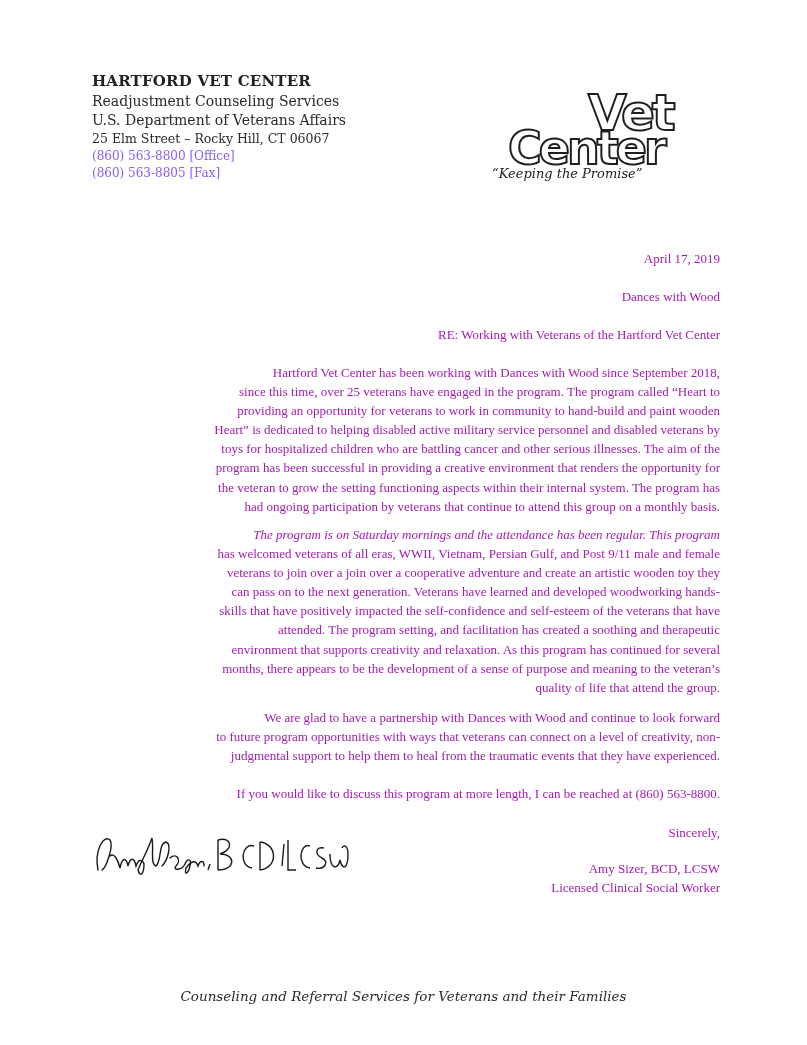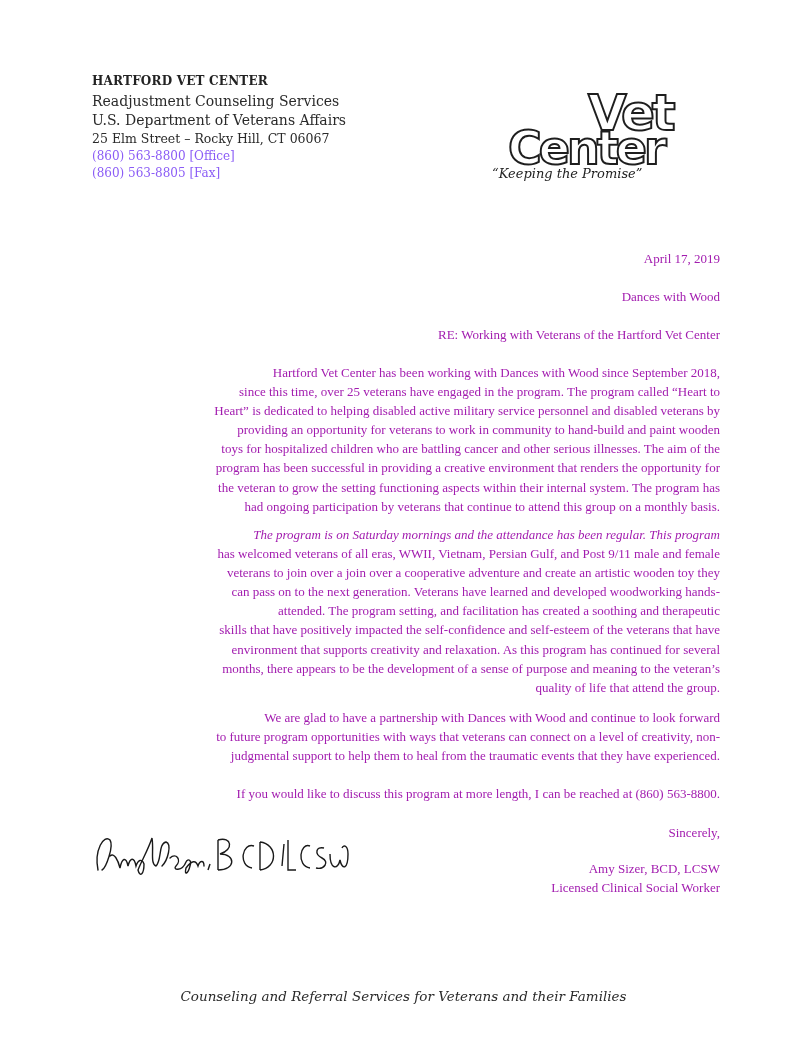--- a/index.html
+++ b/index.html
@@ -1,19 +1,19 @@
 <!DOCTYPE html>
 <html><head>
 <meta charset="utf-8">
 <style>
   html, body { margin: 0; padding: 0; background: #ffffff; }
   body { width: 807px; height: 1045px; position: relative; overflow: hidden;
          font-family: "Liberation Serif", serif; color: #1e1e1e; }
   .letterhead { position: absolute; left: 92px; top: 70px; }
-  .org-name { font-family: "DejaVu Serif", serif; font-weight: bold; font-size: 12px; letter-spacing: 0.2px; color: #222; line-height: 22px; }
+  .org-name { font-family: "DejaVu Serif", serif; font-weight: bold; font-size: 15px; letter-spacing: 0.2px; color: #222; line-height: 22px; }
   .lh-line { font-family: "DejaVu Serif", serif; font-size: 14px; line-height: 19px; color: #2a2a2a; }
   .lh-small { font-family: "DejaVu Serif", serif; font-size: 12px; line-height: 17px; color: #8b5cf6; }
   .lh-addr { font-family: "DejaVu Serif", serif; font-size: 12.5px; line-height: 18px; color: #2a2a2a; }
 
   .logo { position: absolute; left: 490px; top: 86px; width: 220px; height: 100px; }
   .logo svg { position: absolute; left: 0; top: 0; }
   .logo-tagline { position: absolute; left: 2px; top: 80px; width: 210px; text-align: left;
                   font-family: "DejaVu Serif", serif; font-style: italic; font-size: 13px; color: #222; white-space: nowrap; }
   .p { position: absolute; left: 92px; width: 628px; font-size: 13px; line-height: 19.1px; color: #a21caf; text-align: right; }
   .line { display: block; white-space: nowrap; margin-left: 48px; }
@@ -41,35 +41,35 @@
   <div class="logo-tagline">“Keeping the Promise”</div>
 </div>
 
 <div class="p" style="top:249px;">April 17, 2019</div>
 <div class="p" style="top:287px;">Dances with Wood</div>
 <div class="p" style="top:325px;">RE: Working with Veterans of the Hartford Vet Center</div>
 
 <div class="p" style="top:363px;">
   <span class="line" style="padding-left:48px;">Hartford Vet Center has been working with Dances with Wood since September 2018,</span>
   <span class="line">since this time, over 25 veterans have engaged in the program. The program called “Heart to</span>
+  <span class="line">providing an opportunity for veterans to work in community to hand-build and paint wooden</span>
   <span class="line">Heart” is dedicated to helping disabled active military service personnel and disabled veterans by</span>
-  <span class="line">providing an opportunity for veterans to work in community to hand-build and paint wooden</span>
   <span class="line">toys for hospitalized children who are battling cancer and other serious illnesses. The aim of the</span>
   <span class="line">program has been successful in providing a creative environment that renders the opportunity for</span>
   <span class="line">the veteran to grow the setting functioning aspects within their internal system. The program has</span>
   <span class="line">had ongoing participation by veterans that continue to attend this group on a monthly basis.</span>
 </div>
 
 <div class="p" style="top:525px;">
   <span class="line" style="padding-left:48px;font-style:italic;">The program is on Saturday mornings and the attendance has been regular. This program</span>
   <span class="line">has welcomed veterans of all eras, WWII, Vietnam, Persian Gulf, and Post 9/11 male and female</span>
   <span class="line">veterans to join over a join over a cooperative adventure and create an artistic wooden toy they</span>
   <span class="line">can pass on to the next generation. Veterans have learned and developed woodworking hands-</span>
+  <span class="line">skills that have positively impacted the self-confidence and self-esteem of the veterans that have</span>
   <span class="line">attended. The program setting, and facilitation has created a soothing and therapeutic</span>
-  <span class="line">skills that have positively impacted the self-confidence and self-esteem of the veterans that have</span>
   <span class="line">environment that supports creativity and relaxation. As this program has continued for several</span>
   <span class="line">months, there appears to be the development of a sense of purpose and meaning to the veteran’s</span>
   <span class="line">quality of life that attend the group.</span>
 </div>
 
 <div class="p" style="top:708px;">
   <span class="line" style="padding-left:48px;">We are glad to have a partnership with Dances with Wood and continue to look forward</span>
   <span class="line">to future program opportunities with ways that veterans can connect on a level of creativity, non-</span>
   <span class="line">judgmental support to help them to heal from the traumatic events that they have experienced.</span>
 </div>

